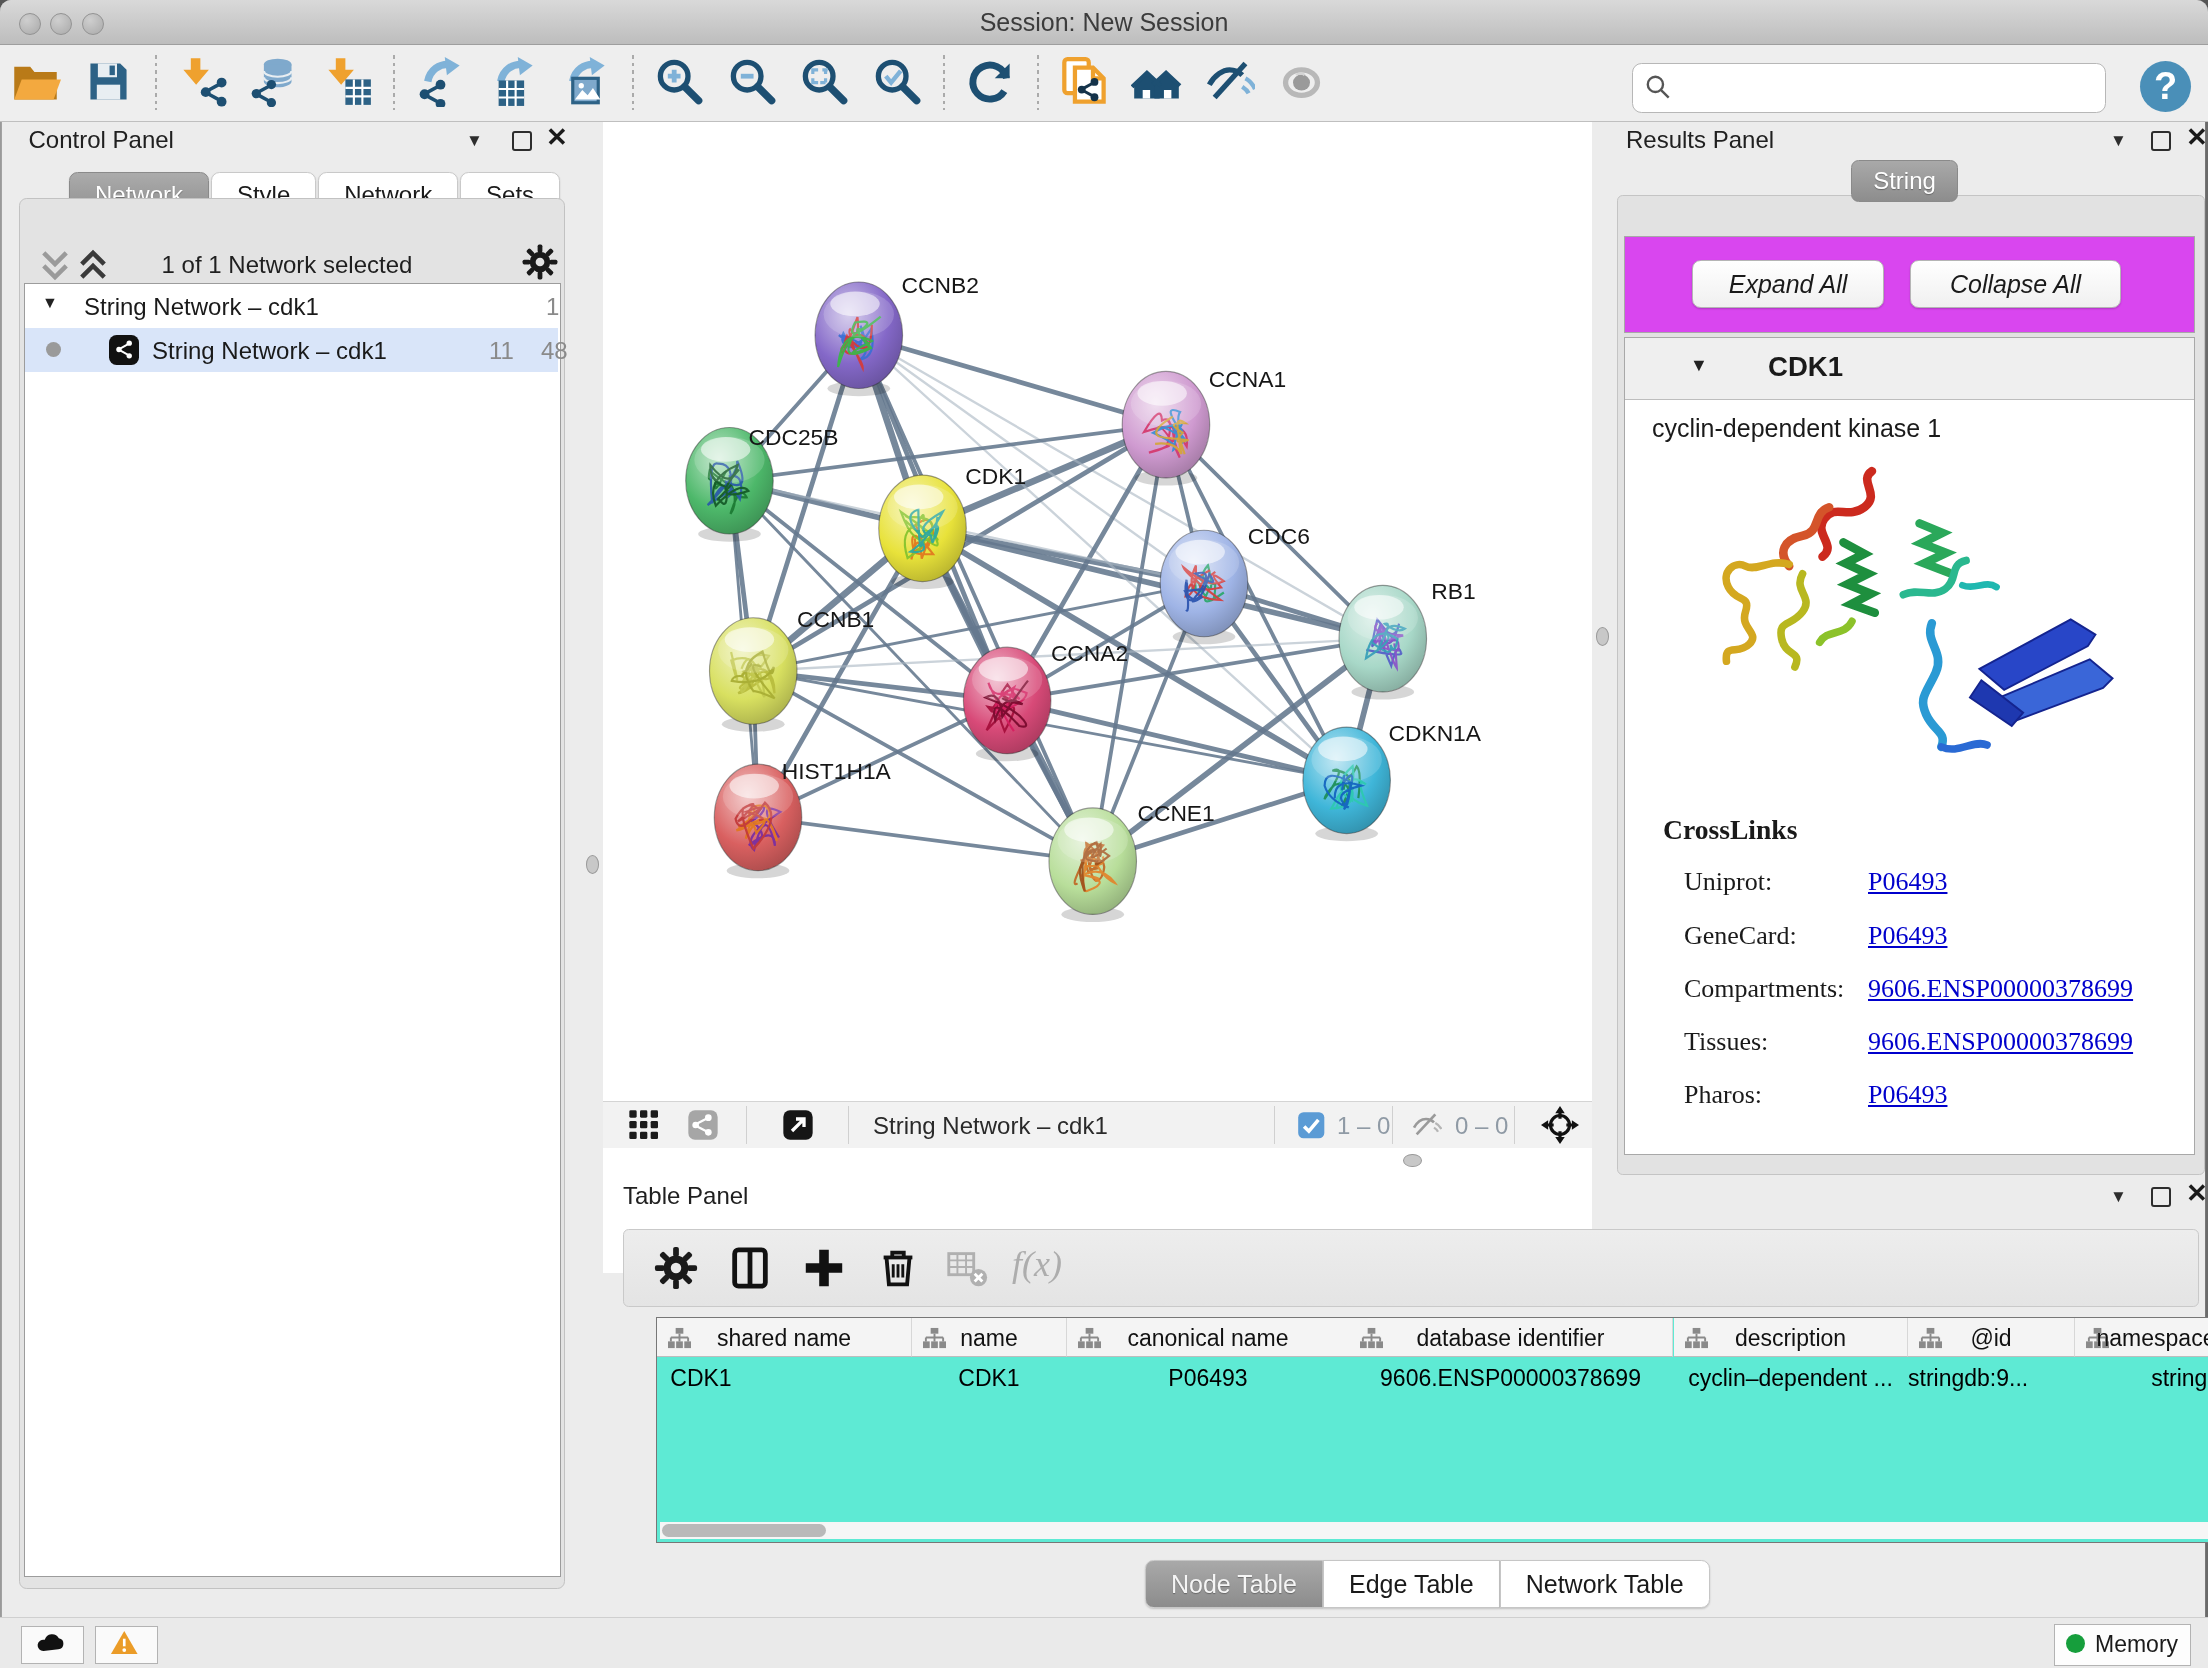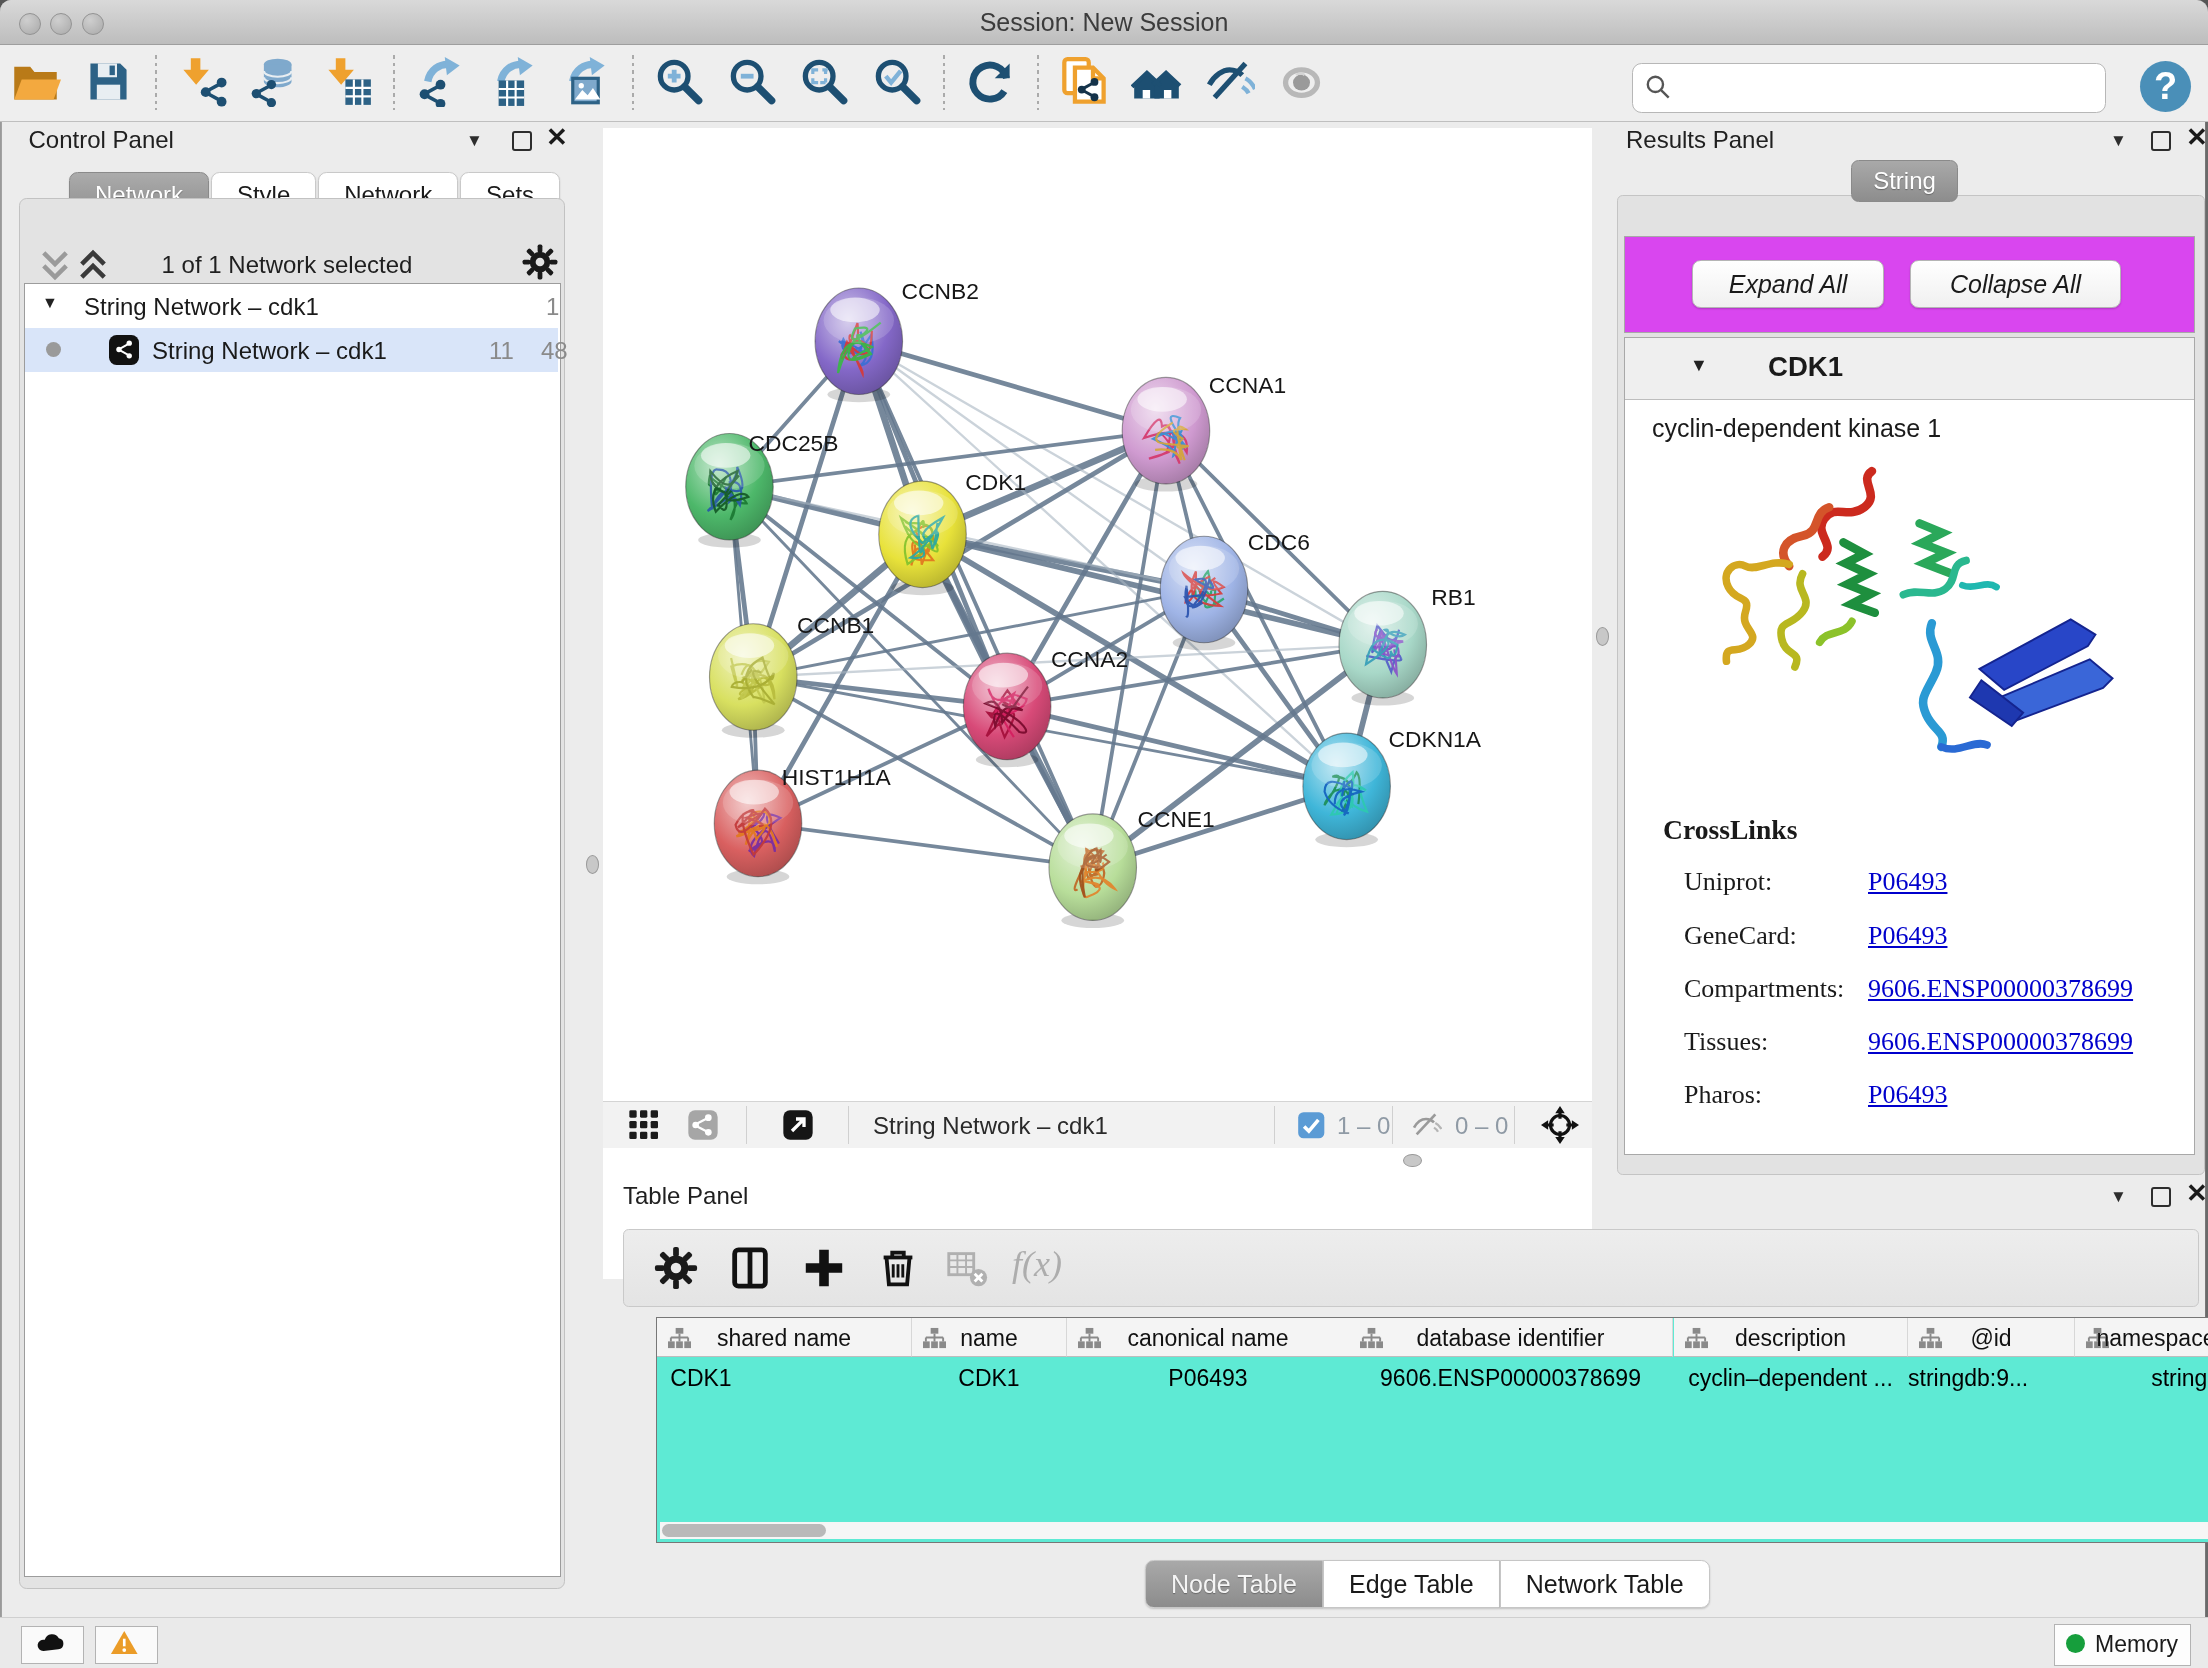--- a/index.html
+++ b/index.html
@@ -35,21 +35,21 @@
   #cp-box{left:19px;top:198px;width:544px;height:1389px;background:#e3e3e3;border:1px solid #c2c2c2;border-radius:7.6px;}
   #cp-status{font-size:24px;color:#1f1f1f;}
   #cp-list{left:24px;top:283px;width:535px;height:1292px;background:#fff;border:1px solid #9c9c9c;}
   .tree-row{position:absolute;left:0;width:533px;height:44px;}
   .tree-row .lbl{position:absolute;font-size:24px;top:8.6px;}
   .tree-row .num{position:absolute;font-size:24px;color:#8a8a8a;top:8.6px;}
   .sel-row{background:#d9e5f9;}
   .share-badge{position:absolute;width:30px;height:30px;background:#111;border-radius:7.6px;}
   .share-badge svg{width:19px;height:19px;margin:5.7px;}
   
-  #net-canvas{left:603px;top:128px;width:989px;height:1151px;background:#fff;}
+  #net-canvas{left:603px;top:122px;width:989px;height:1151px;background:#fff;}
   #net-toolbar{left:603px;top:1101px;width:989px;height:46px;background:#f2f2f2;border-top:1px solid #d4d4d4;}
   .ntb-ico{position:absolute;top:6.7px;width:32px;height:32px;}
   .ntb-ico svg{width:32px;height:32px;}
   .ntb-sep{position:absolute;top:3.8px;width:1px;height:38px;background:#d0d0d0;}
   .ntb-txt{position:absolute;top:9.5px;font-size:24px;color:#2a2a2a;}
   .ntb-num{position:absolute;top:9.5px;font-size:24px;color:#8f9aa5;}
   .splitter-dot{width:11.4px;height:17px;border-radius:50%;background:#c8c8c8;border:1px solid #9a9a9a;}
   
   #rp-area{left:1617px;top:195px;width:586px;height:978px;background:#e2e2e2;border:1px solid #c4c4c4;border-radius:5.7px;}
   #rp-tab{left:1851px;top:160px;width:105px;height:40px;line-height:40px;text-align:center;color:#fff;font-size:24px;

